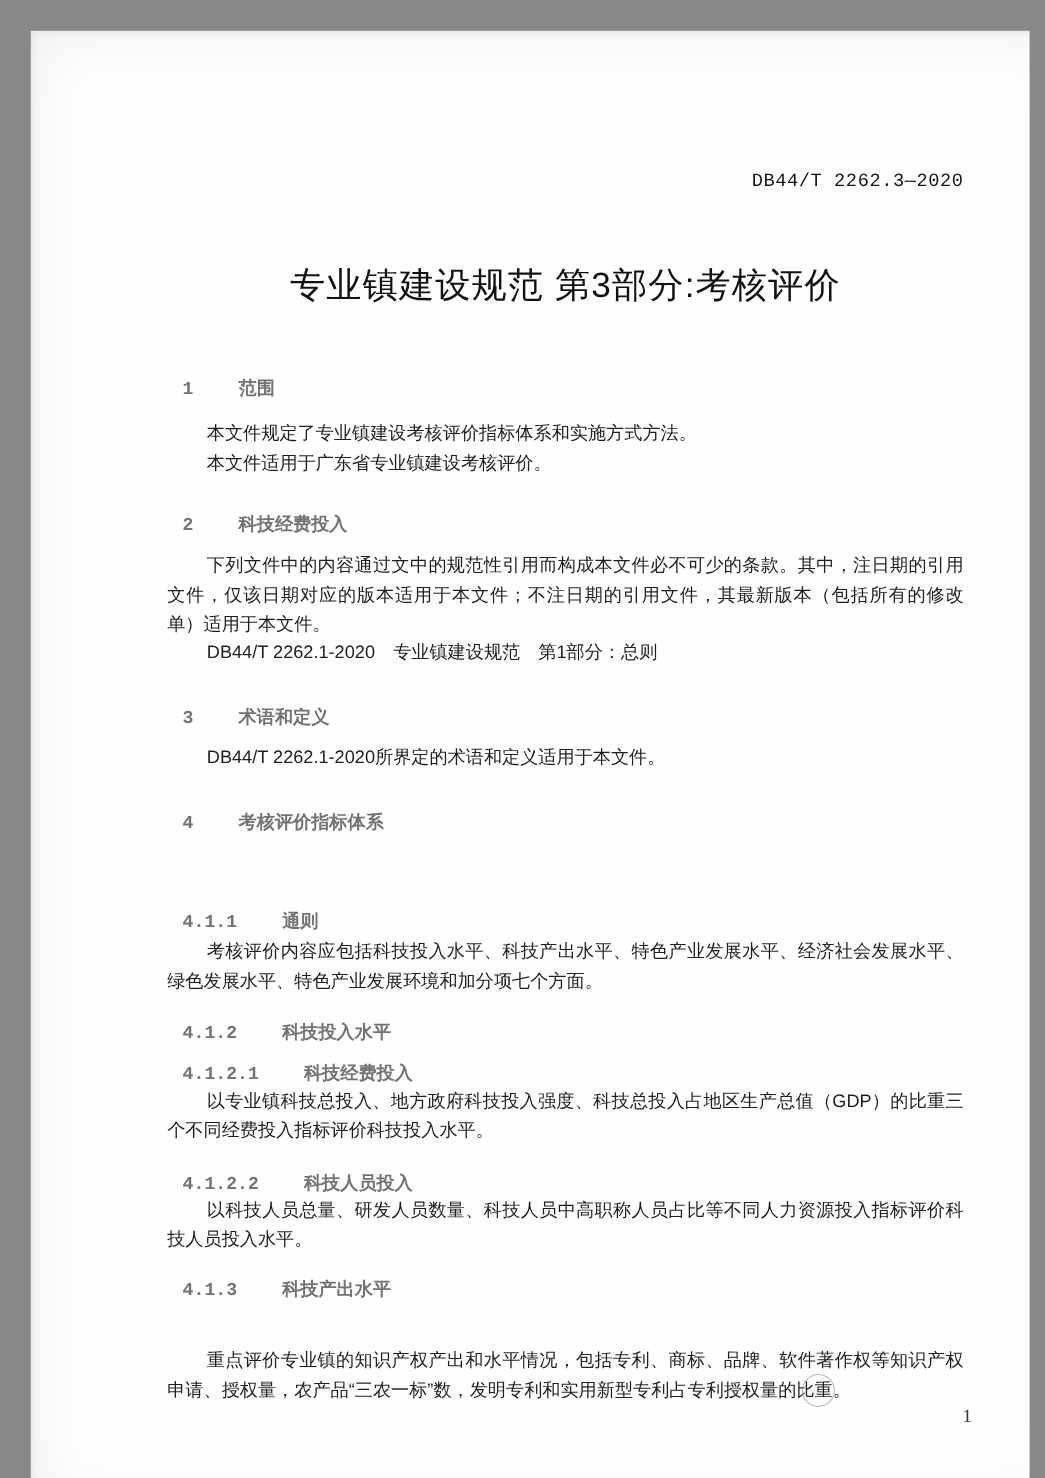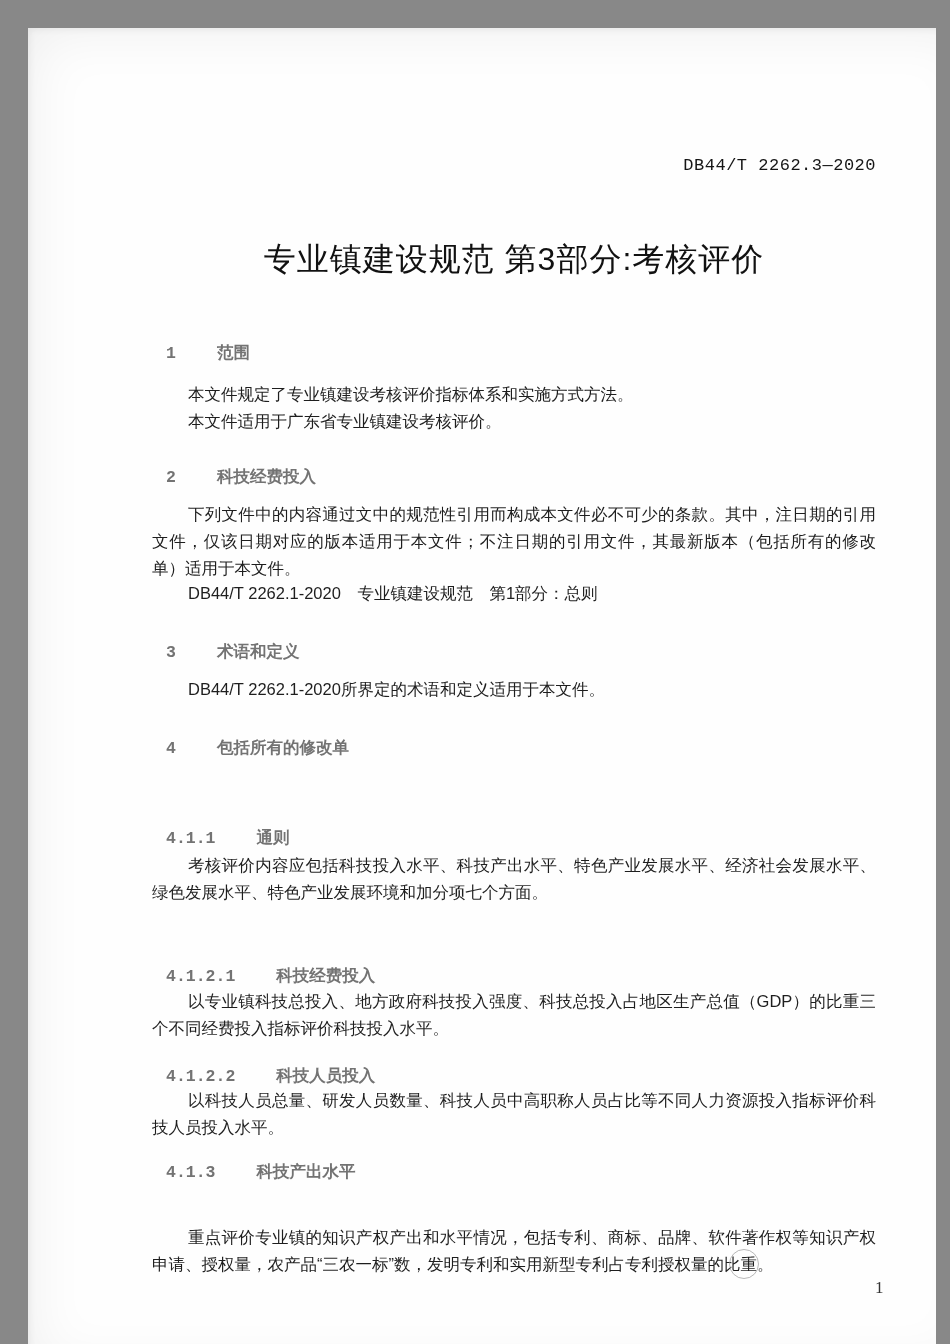--- a/index.html
+++ b/index.html
@@ -99,29 +99,32 @@
   </div>
   <p class="para" style="top:459px">下列文件中的内容通过文中的规范性引用而构成本文件必不可少的条款。其中，注日期的引用文件，仅该日期对应的版本适用于本文件；不注日期的引用文件，其最新版本（包括所有的修改单）适用于本文件。</p>
   <p class="para" style="top:538px">DB44/T 2262.1-2020　专业镇建设规范　第1部分：总则</p>
 
   <div class="h lvl1" style="top:587px">
     <span class="hnum">3</span><span class="htitle">术语和定义</span>
   </div>
   <p class="para" style="top:634px">DB44/T 2262.1-2020所界定的术语和定义适用于本文件。</p>
 
   <div class="h lvl1" style="top:683px">
-    <span class="hnum">4</span><span class="htitle">包括所有的修改单</span>
+    <span class="hnum">4</span><span class="htitle">考核评价指标体系</span>
   </div>
 
 
   <div class="h" style="top:773px">
     <span class="hnum">4.1.1</span><span class="htitle">通则</span>
   </div>
   <p class="para" style="top:810px">考核评价内容应包括科技投入水平、科技产出水平、特色产业发展水平、经济社会发展水平、绿色发展水平、特色产业发展环境和加分项七个方面。</p>
 
+  <div class="h" style="top:874px">
+    <span class="hnum">4.1.2</span><span class="htitle">科技投入水平</span>
+  </div>
 
   <div class="h" style="top:911px">
     <span class="hnum">4.1.2.1</span><span class="htitle">科技经费投入</span>
   </div>
   <p class="para" style="top:946px">以专业镇科技总投入、地方政府科技投入强度、科技总投入占地区生产总值（GDP）的比重三个不同经费投入指标评价科技投入水平。</p>
 
   <div class="h" style="top:1011px">
     <span class="hnum">4.1.2.2</span><span class="htitle">科技人员投入</span>
   </div>
   <p class="para" style="top:1045px">以科技人员总量、研发人员数量、科技人员中高职称人员占比等不同人力资源投入指标评价科技人员投入水平。</p>

